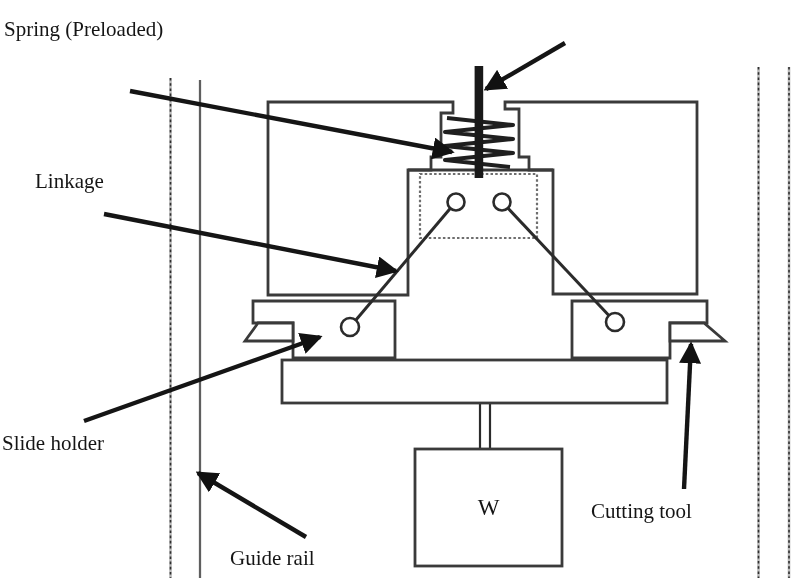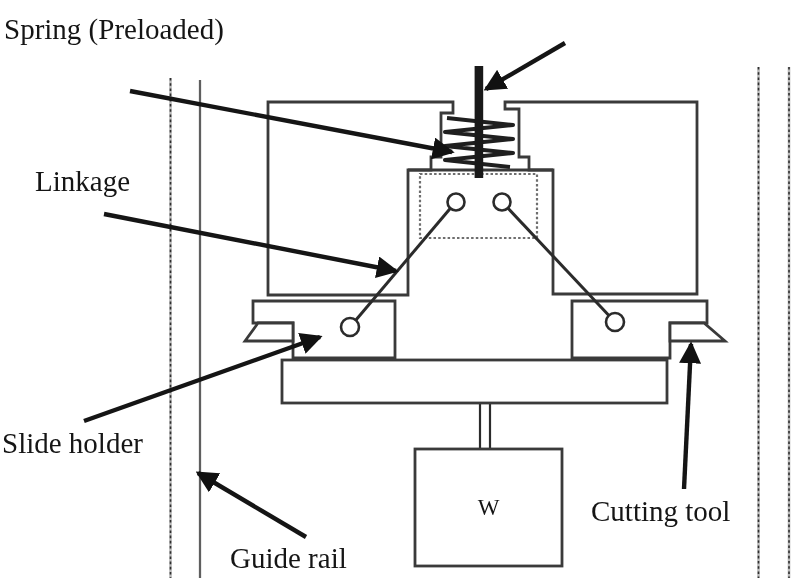--- a/index.html
+++ b/index.html
@@ -4,21 +4,21 @@
 <style>
   html,body{margin:0;padding:0;background:#ffffff;}
   .stage{
     position:relative;width:800px;height:578px;
     background:var(--bg,#ffffff);
     font-family:"Liberation Serif", serif;
     overflow:hidden;
   }
   .stage svg{position:absolute;left:0;top:0;}
   .lbl{
-    position:absolute;font-size:29px;line-height:31px;
+    position:absolute;font-size:21px;line-height:31px;
     color:var(--ink,#151515);white-space:nowrap;
   }
   .wlbl{
     position:absolute;display:flex;align-items:center;justify-content:center;
     font-size:23px;color:var(--ink,#151515);
   }
   .s{fill:none;stroke:var(--outline,#3a3a3a);stroke-width:2.8;}
   .sf{fill:#ffffff;stroke:var(--outline,#3a3a3a);stroke-width:2.8;}
   .dash{fill:#ffffff;stroke:#6e6e6e;stroke-width:2.2;stroke-dasharray:2.5 2.2;}
   .spring{fill:none;stroke:#1f1f1f;stroke-width:4;stroke-linejoin:round;}

